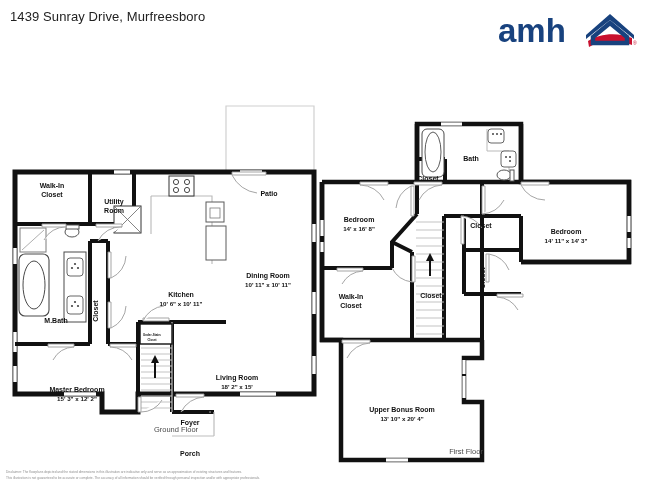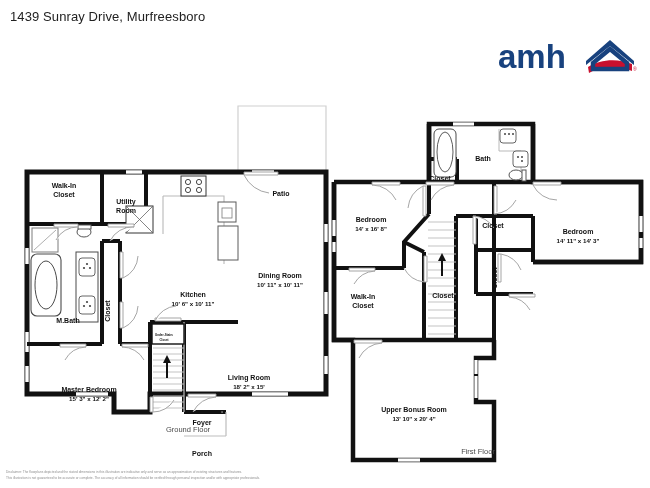--- a/index.html
+++ b/index.html
@@ -20,27 +20,27 @@
     position: absolute;
     left: 10px; top: 9px;
     font-size: 13px;
     letter-spacing: .1px;
     color: #222;
     white-space: nowrap;
   }
   #brand-logo {
     position: absolute;
     right: 12px; top: 8px;
-    width: 148px; height: 44px; margin-top: 26px;
+    width: 148px; height: 44px;
   }
 
   
   #plan-canvas {
     position: absolute;
-    left: 16px; top: 56px;
+    left: 4px; top: 56px;
     width: 568px; height: 410px;
   }
   #plan-canvas svg { display: block; }
 
   
   #disclaimer {
     position: absolute;
     left: 6px; top: 470px;
     width: 640px;
     font-size: 3.2px;

